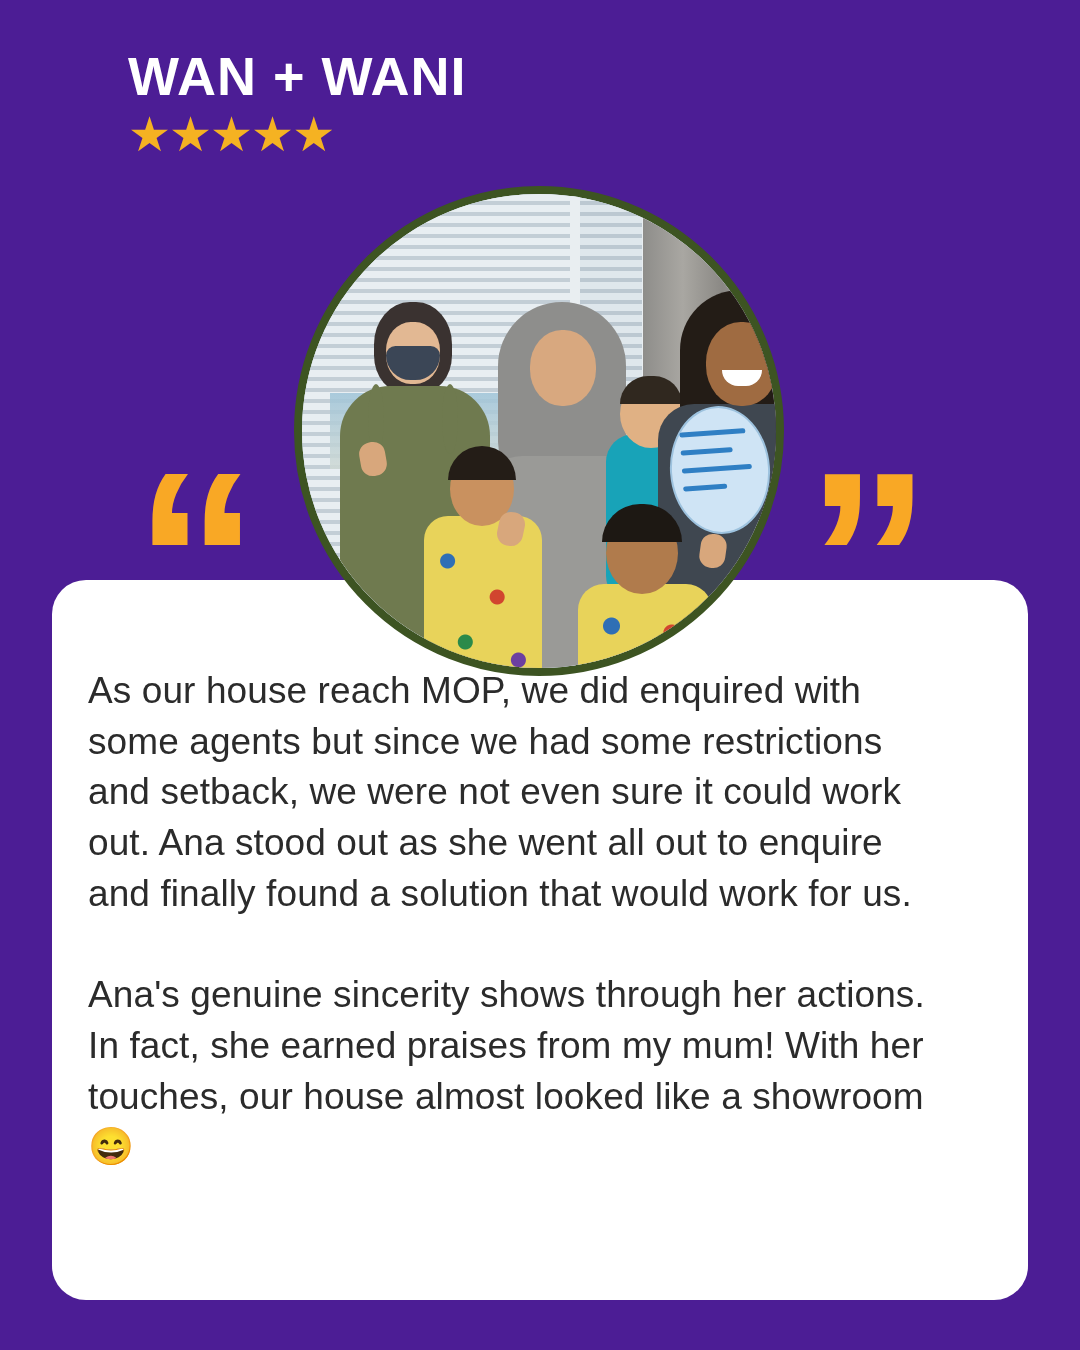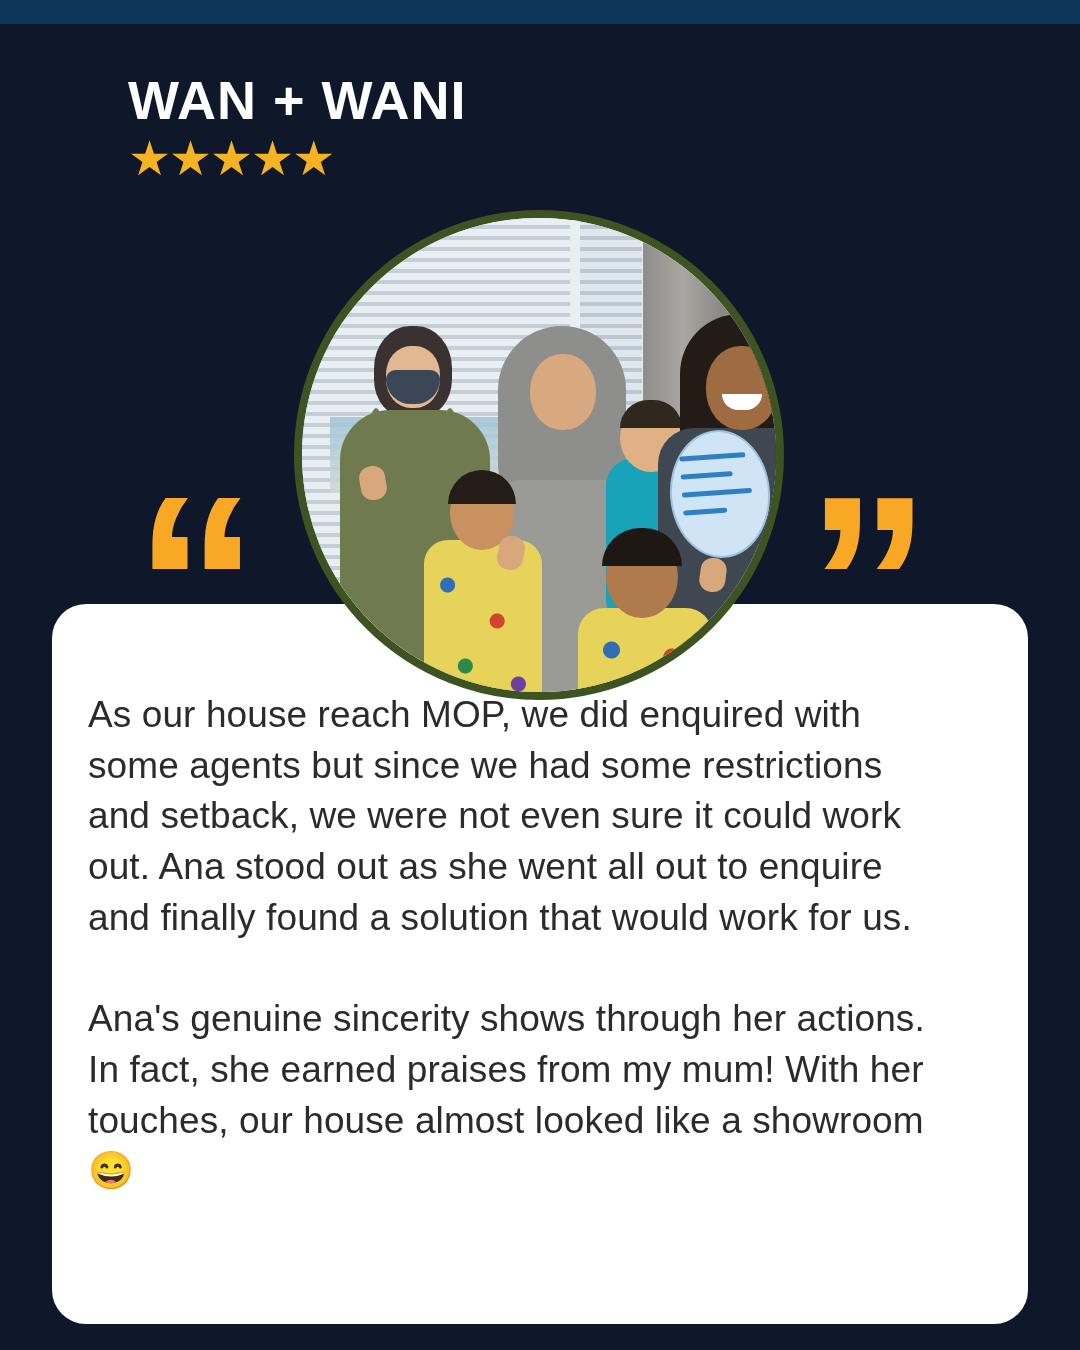--- a/index.html
+++ b/index.html
@@ -11,22 +11,21 @@
     height: 1350px;
     background: #0d3559;
     font-family: "Liberation Sans", sans-serif;
     overflow: hidden;
     position: relative;
   }
 
   .canvas {
     position: absolute;
     inset: 0;
-    background: #0f172a;
-    margin-top: 24px;
+    background: #4c1d95;
   }
 
   
   .header {
     position: absolute;
     left: 128px;
     top: 48px;
     width: 760px;
   }
   .client-name {

